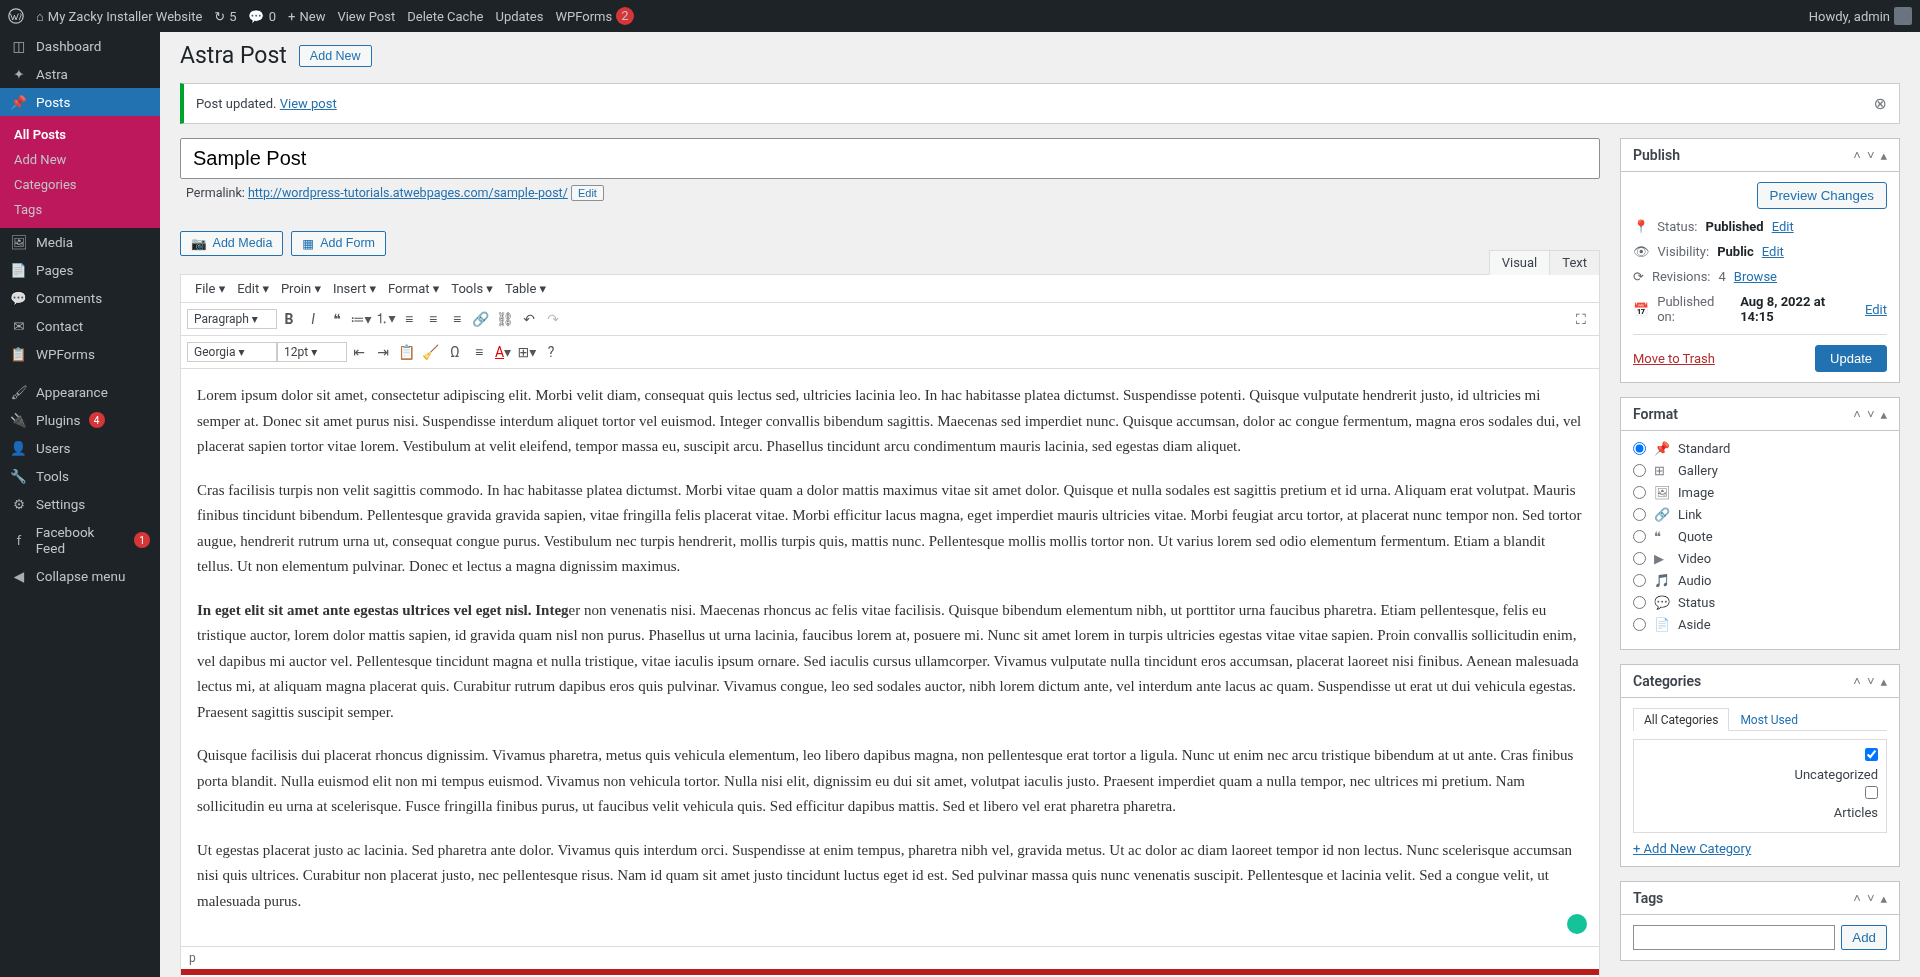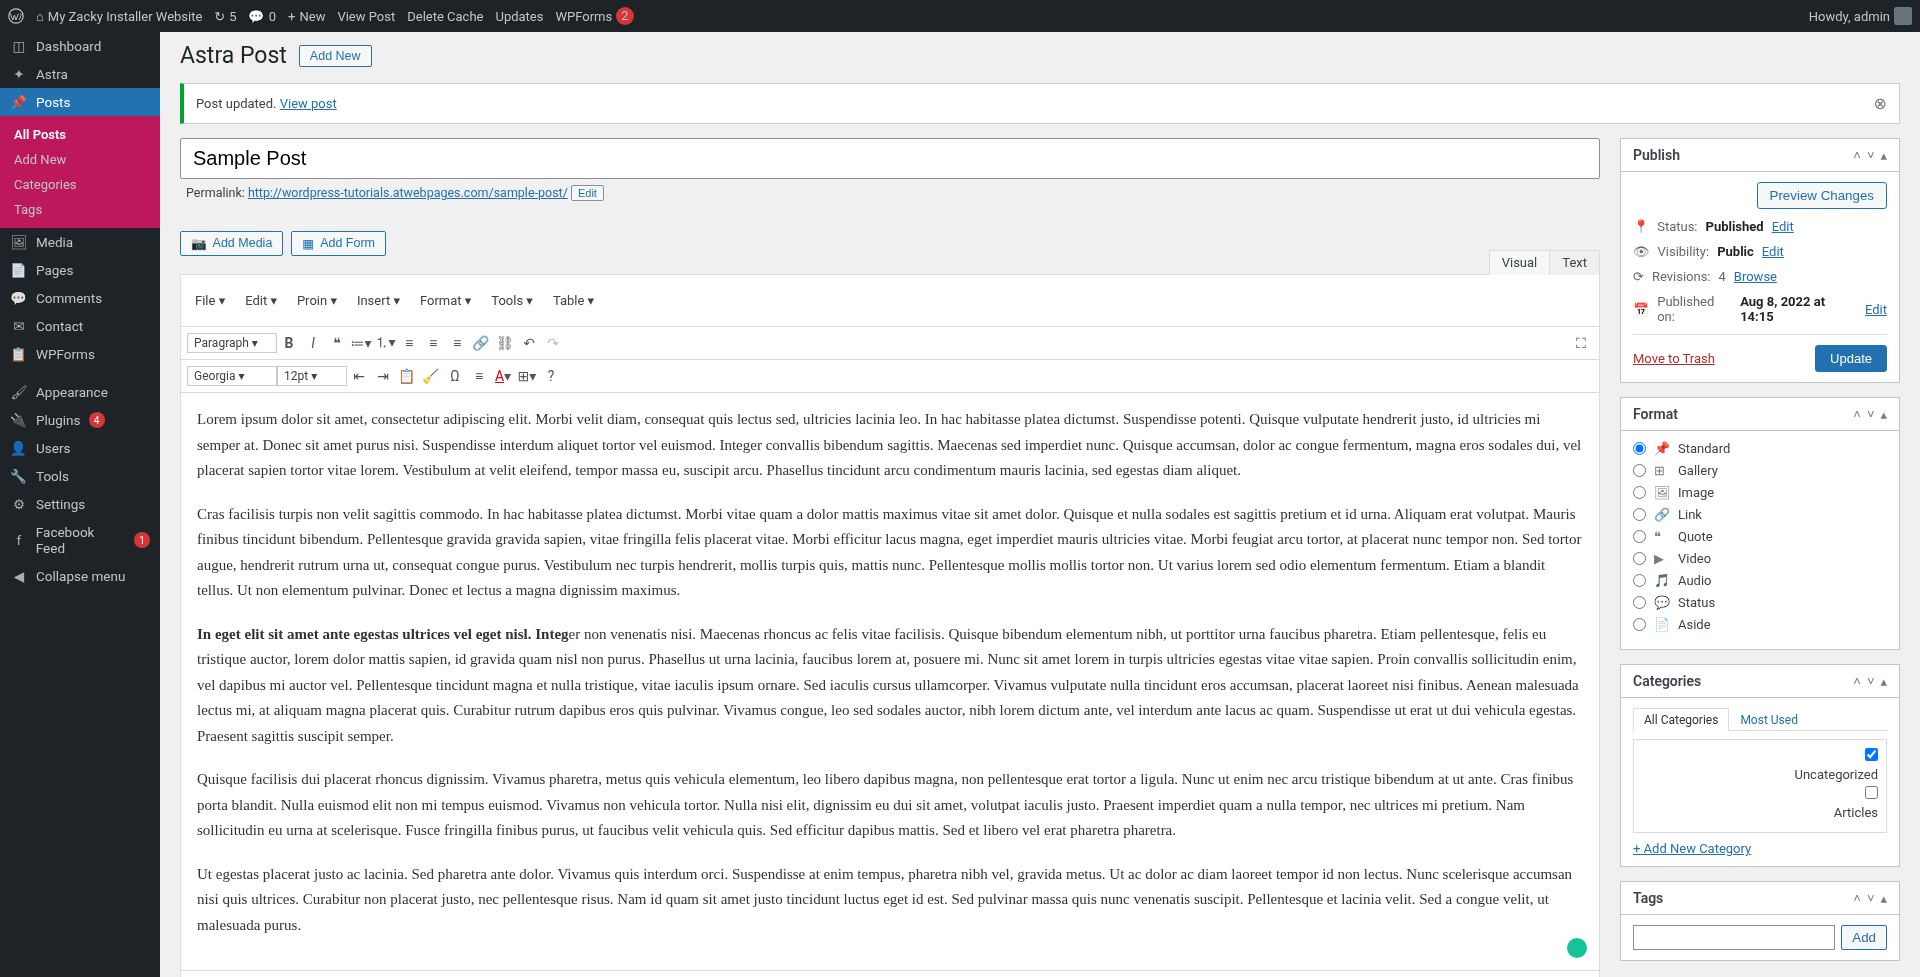--- a/index.html
+++ b/index.html
@@ -30,21 +30,21 @@
 .permalink-row { font-size: 12.5px; margin-bottom: 10px; padding-left: 6px; }
 .permalink-row a { color: #2271b1; text-decoration: underline; }
 .small-btn { border: 1px solid #8c8f94; background: #f6f7f7; padding: 1px 6px; font-size: 11px; cursor: pointer; border-radius: 2px; color: #2271b1; }
 .action-btns { display: flex; gap: 8px; margin-bottom: 0; }
 .media-btn { border: 1px solid #2271b1; color: #2271b1; background: #f6f7f7; padding: 4px 10px; cursor: pointer; border-radius: 2px; display: flex; align-items: center; gap: 6px; font-size: 12.5px; }
 .editor-wrap { border: 1px solid #dcdcde; background: #fff; }
 .editor-tabs { display: flex; justify-content: space-between; align-items: center; border-bottom: none; margin-bottom: -1px; }
 .editor-tabs-right { display: flex; margin-top: 39px; }
 .editor-tab { border: 1px solid #dcdcde; border-bottom: none; padding: 4px 12px; background: #f0f0f1; cursor: pointer; font-size: 13px; margin-left: -1px; }
 .editor-tab.active { background: #f6f7f7; border-bottom: 1px solid #f6f7f7; }
-.menubar { background: #fff; border-bottom: 1px solid #dcdcde; padding: 16px 8px; display: flex; gap: 8px; }
+.menubar { background: #fff; border-bottom: 1px solid #dcdcde; padding: 4px 8px; display: flex; }
 .menu-item { padding: 2px 6px; cursor: pointer; font-size: 13px; color: #3c434a; }
 .toolbar-row { background: #fff; border-bottom: 1px solid #dcdcde; padding: 4px 6px; display: flex; align-items: center; flex-wrap: wrap; }
 .tb-select { border: 1px solid #ccc; background: #fff; padding: 2px 6px; font-size: 12px; min-width: 90px; cursor: pointer; }
 .tb-btn { width: 24px; height: 24px; display: inline-flex; align-items: center; justify-content: center; cursor: pointer; border-radius: 2px; color: #555; font-size: 14px; }
 .editor-body { min-height: 440px; padding: 14px 16px; font-family: Georgia, serif; font-size: 15px; line-height: 1.7; color: #333; position: relative; }
 .editor-body p { margin-bottom: 18px; }
 .grammarly { position: absolute; right: 12px; bottom: 12px; width: 20px; height: 20px; background: #15c39a; border-radius: 50%; }
 .editor-footer { border-top: 1px solid #dcdcde; padding: 4px 8px; font-size: 12px; color: #646970; background: #fff; }
 .editor-footer2 { border-top: 6px solid #b91c1c; padding: 4px 18px; font-size: 12px; color: #646970; background: #fff; display: flex; justify-content: space-between; }
 .metabox { border: 1px solid #c3c4c7; background: #fff; margin-bottom: 14px; }

